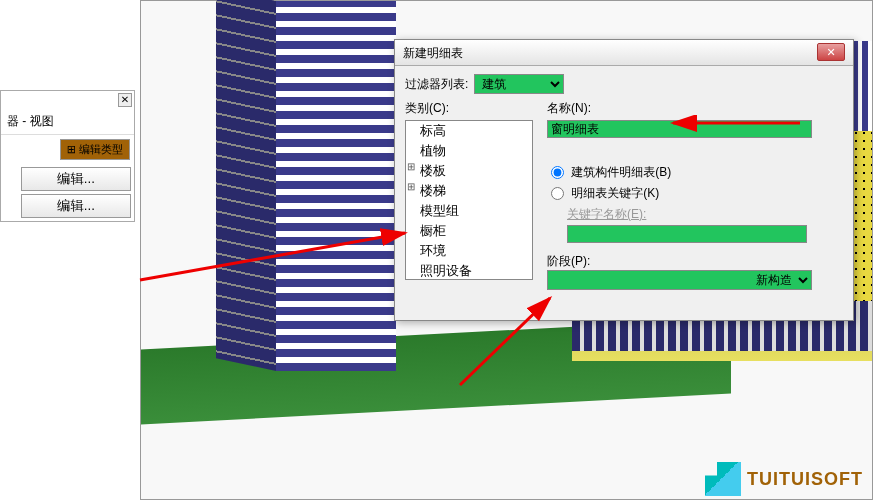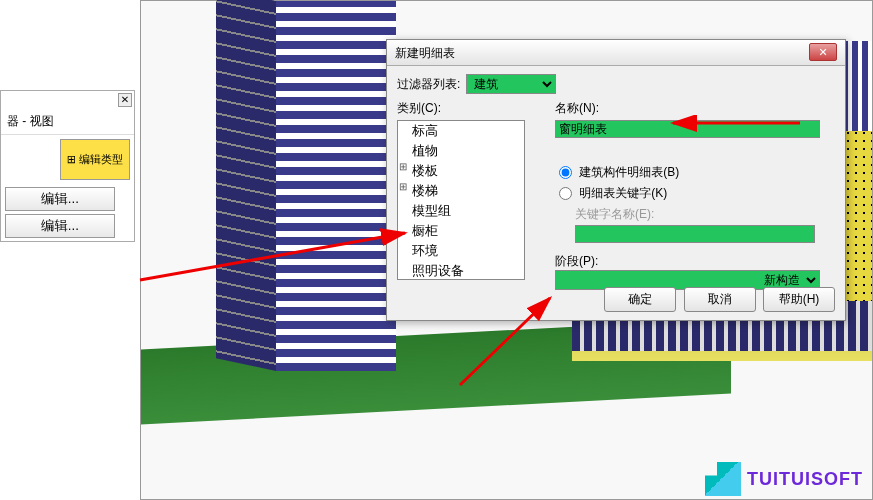--- a/index.html
+++ b/index.html
@@ -106,38 +106,38 @@
       padding: 4px 6px;
       border-bottom: 1px solid #ddd;
       clear: both;
     }
     .side-btns {
       padding: 4px;
       text-align: right;
     }
     .icon-btn {
       display: inline-block;
-      padding: 12px 6px;
-      background: #fde047;
+      padding: 2px 6px;
+      background: #a16207;
       border: 1px solid #999;
       font-size: 11px;
     }
     .side-btn {
       display: block;
       width: 110px;
-      margin: 3px 4px;
+      margin: 3px 20px;
       padding: 2px;
       background: linear-gradient(#fff, #e8e8e8);
       border: 1px solid #999;
       text-align: center;
     }
     
     .dialog {
       position: absolute;
-      left: 386px;
+      left: 394px;
       top: 39px;
       width: 460px;
       height: 282px;
       background: #f0f0f0;
       border: 1px solid #888;
       box-shadow: 2px 2px 8px rgba(0,0,0,.3);
       z-index: 10;
     }
     .dlg-title {
       height: 26px;
@@ -172,21 +172,21 @@
       margin-right: 6px;
     }
     select, input[type=text] {
       font-size: 12px;
       padding: 1px 3px;
       border: 1px solid #888;
       background: #22c55e;
     }
     .cols {
       display: flex;
-      gap: 28px;
+      gap: 12px;
     }
     .left-col {
       width: 130px;
     }
     .right-col {
       flex: 1;
     }
     .cat-label, .name-label {
       display: block;
       margin-bottom: 3px;
@@ -216,20 +216,21 @@
       width: 265px;
       margin-bottom: 22px;
     }
     .radio-row {
       margin: 4px 0 4px 4px;
     }
     .radio-row input { margin-right: 4px; vertical-align: middle; }
     .kw-label {
       margin: 2px 0 2px 20px;
       color: #999;
+      text-decoration: underline;
     }
     .kw-input {
       margin-left: 20px;
       width: 240px;
       background: #f4f4f4;
       color: #999;
     }
     .phase-label {
       margin-top: 10px;
       display: block;
@@ -270,21 +271,21 @@
     .wm-logo {
       width: 40px;
       height: 34px;
       background: linear-gradient(135deg, #0bb 50%, #4ce 50%);
       clip-path: polygon(10% 40%, 40% 40%, 40% 0, 100% 0, 100% 100%, 10% 100%);
       margin-right: 6px;
     }
     .wm-text {
       font-size: 18px;
       font-weight: bold;
-      color: #6d28d9;
+      color: #a16207;
       letter-spacing: 1px;
     }
   </style>
 </head>
 <body>
 
 <div class="viewport">
   <div class="ground"></div>
   <div class="building-right"></div>
   <div class="blue-stripes"></div>
@@ -350,25 +351,20 @@
         </div>
         <div class="kw-label">关键字名称(E):</div>
         <input type="text" class="kw-input" disabled="" style="">
         <span class="phase-label">阶段(P):</span>
         <select class="phase-select">
           <option>新构造</option>
         </select>
       </div>
     </div>
   </div>
-  <div class="dlg-footer">
-    <button class="dlg-btn">确定</button>
-    <button class="dlg-btn">取消</button>
-    <button class="dlg-btn">帮助(H)</button>
-  </div>
 </div>
 
 <svg class="arrow" style="left:135px;top:225px" width="280" height="60">
   <defs>
       <marker id="ah1" markerWidth="10" markerHeight="10" refX="8" refY="3" orient="auto">
         <path d="M0,0 L0,6 L9,3 z" fill="#e00"></path>
       </marker>
     </defs>
   <line x1="5" y1="55" x2="270" y2="8" stroke="#e00" stroke-width="3" marker-end="url(#ah1)"></line>
 </svg>

